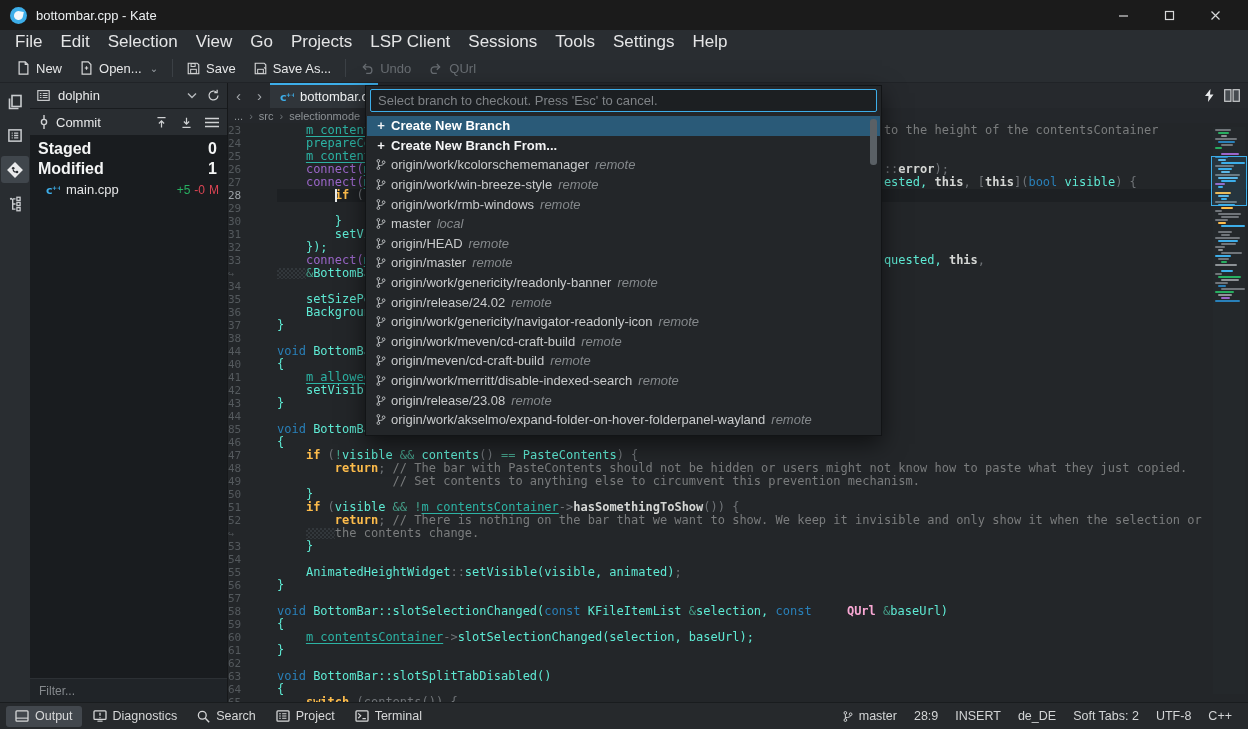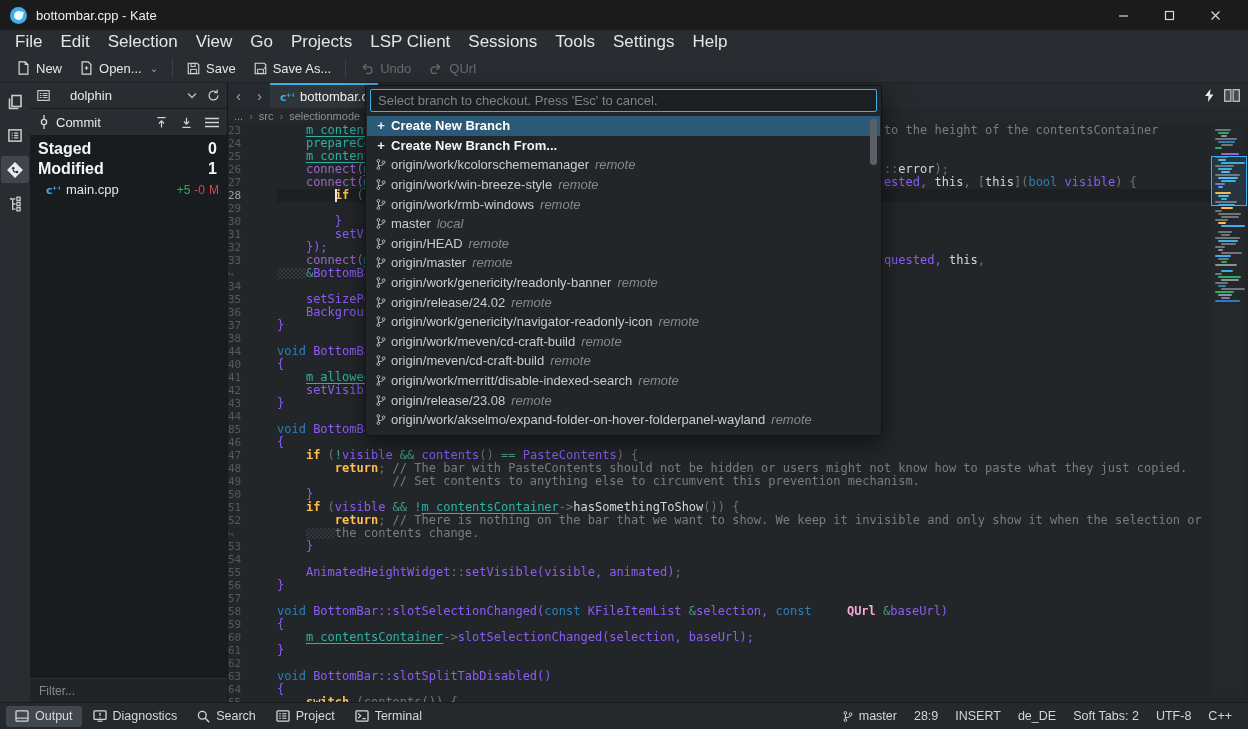--- a/index.html
+++ b/index.html
@@ -30,21 +30,21 @@
 
   
   .main{position:absolute;top:83px;left:0;right:0;bottom:27px;display:flex;}
 
   .dock{width:30px;background:#292d31;display:flex;flex-direction:column;align-items:center;padding-top:5px;gap:7px;flex:none;}
   .dtile{width:28px;height:27px;display:flex;align-items:center;justify-content:center;border-radius:3px;color:#c9cccf;}
   .dtile.sel{background:#40464c;color:#fff;}
 
   
   .gitpanel{width:198px;background:#191c1f;display:flex;flex-direction:column;flex:none;border-right:1px solid #16181a;}
-  .gp-head{height:25px;background:#292d31;display:flex;align-items:center;gap:20px;padding:0 7px;font-size:13px;color:#e8e9ea;}
+  .gp-head{height:25px;background:#292d31;display:flex;align-items:center;gap:8px;padding:0 7px;font-size:13px;color:#e8e9ea;}
   .gp-commit{height:26px;background:#292d31;display:flex;align-items:center;padding:0 8px;margin-top:1px;font-size:13px;color:#e8e9ea;}
   .gp-commit .clabel{margin-left:6px;}
   .gp-commit .cicons{margin-left:auto;display:flex;gap:12px;align-items:center;}
   .gp-list{flex:1;padding-top:4px;}
   .gp-row{height:20px;display:flex;align-items:center;font-size:16px;}
   .gp-row .glabel{font-weight:bold;color:#f4f5f5;padding-left:8px;}
   .gp-row .gcount{margin-left:auto;padding-right:10px;font-weight:bold;color:#f4f5f5;}
   .gp-file{height:21px;display:flex;align-items:center;font-size:13px;color:#e4e5e6;padding-left:16px;}
   .gp-file .fstats{margin-left:auto;padding-right:8px;display:flex;gap:4px;font-size:12px;}
   .added{color:#27ae60;} .removed{color:#da4453;} .mstat{color:#da4453;}
@@ -64,26 +64,26 @@
   .gutter{width:49px;flex:none;padding-top:1px;font-family:"DejaVu Sans Mono",monospace;font-size:11px;color:#54595d;}
   .grow{height:13px;line-height:13px;padding-right:25px;}
   .grow.gcur{color:#9ba1a6;}
   .grow.gwrap{padding-right:14px;color:#4b5054;font-size:10px;}
   .codecol{flex:1;position:relative;padding-top:1px;font-family:"DejaVu Sans Mono",monospace;font-size:12px;line-height:13px;min-width:0;}
   .crow{height:13px;white-space:pre;position:relative;color:#cfcfc2;}
   .crow.cur{background:#1d2023;}
   .caret{position:absolute;top:0;bottom:0;width:0;border-left:2px solid #e8eaeb;}
   .checker{position:absolute;top:1px;height:11px;background:conic-gradient(#363b40 25%,transparent 0 50%,#363b40 0 75%,transparent 0);background-size:4px 4px;opacity:.8;}
   
-  .n{color:#8b5cf6;} .d{color:#6f7377;} .c{color:#7a7c7d;}
+  .n{color:#5eead4;} .d{color:#6f7377;} .c{color:#7a7c7d;}
   .k{color:#2980b9;} .kb{color:#f9a8d4;font-weight:bold;margin-left:28px;}
   .x{color:#fdbc4b;font-weight:bold;}
   .m{color:#2cb3a4;text-decoration:underline;text-decoration-thickness:1px;text-underline-offset:2px;}
   .t{color:#2cb3a4;} .f{color:#9b66c9;} .o{color:#45a08a;}
-  .b{color:#d4d6d4;font-weight:normal;margin-top:40px;}
+  .b{color:#d4d6d4;font-weight:bold;margin-top:40px;}
 
   
   .minimap{position:absolute;top:4px;right:3px;width:32px;bottom:8px;background:#24282b;}
   .mbar{height:2px;margin-bottom:1px;border-radius:1px;}
   .mviewport{position:absolute;left:-2px;right:-2px;border:1px solid #3daee9;background:rgba(61,174,233,.10);}
 
   
   .popup{position:absolute;left:365px;top:85px;width:517px;height:351px;background:#232629;border:1px solid #121416;
          box-shadow:0 8px 22px rgba(0,0,0,.55);z-index:40;}
   .popup input{position:absolute;left:4px;right:4px;top:3px;height:23px;background:#1c1f22;border:1px solid #3daee9;border-radius:2px;

